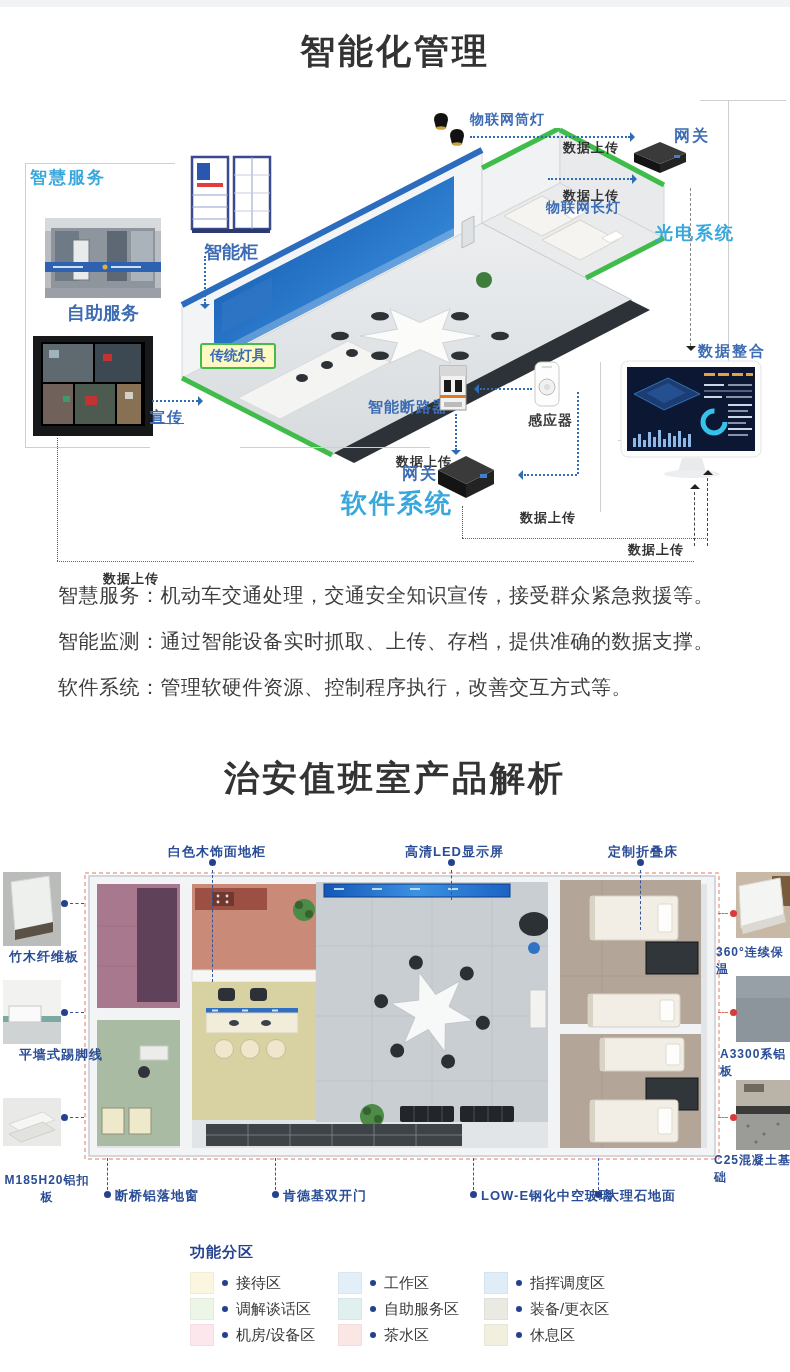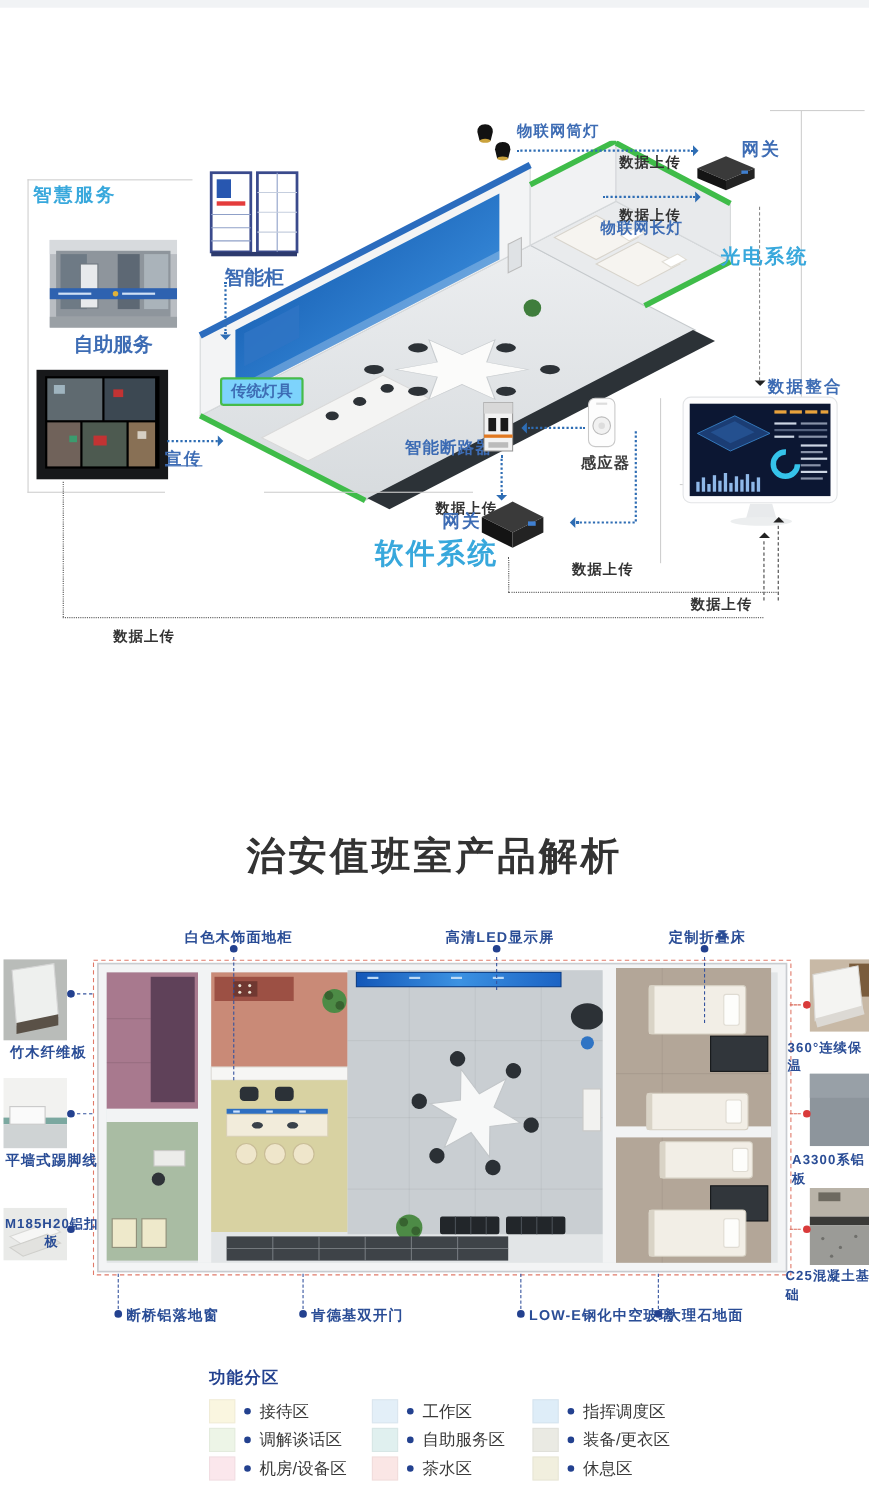--- a/index.html
+++ b/index.html
@@ -24,33 +24,34 @@
   .navdash-h{border-top:1px dashed #35539e;height:0;}
   .reddash-h{border-top:1px dashed #d96a5a;height:0;}
   .ar{width:0;height:0;border:5px solid transparent;position:absolute;}
   .ar.r{border-left-color:var(--c);border-right-width:0;}
   .ar.l{border-right-color:var(--c);border-left-width:0;}
   .ar.d{border-top-color:var(--c);border-bottom-width:0;}
   .ar.u{border-bottom-color:var(--c);border-top-width:0;}
   .caption-blue{font-size:18px;color:#3d6cb4;font-weight:bold;text-align:center;}
   .callout{font-size:13px;color:#2a4d96;font-weight:600;letter-spacing:1px;}
   .para{font-size:20px;color:#3e3e3e;line-height:46px;letter-spacing:0.5px;}
-  .pill{background:#7dd3fc;border:2px solid #46bb4a;border-radius:3px;padding:2px 8px;font-size:14px;}
+  .pill{background:#fef9c3;border:2px solid #46bb4a;border-radius:3px;padding:2px 8px;font-size:14px;}
   .legend-grid{display:grid;grid-template-columns:148px 146px 170px;grid-auto-rows:26px;align-items:center;}
   .legend-item{display:flex;align-items:center;gap:8px;}
   .swatch{width:22px;height:20px;flex:0 0 22px;border:1px solid rgba(0,0,0,0.04);}
   .legend-label{font-size:15px;color:#3a3a3a;display:flex;align-items:center;gap:8px;}
   .bullet{width:6px;height:6px;border-radius:50%;background:#23418f;flex:0 0 6px;}
 </style>
 </head>
 <body>
 
 <div id="page">
   <div class="abs" style="left:0;top:0;width:790px;height:7px;background:#f1f3f5;"></div>
 
+  <div class="abs h1" style="left:0;top:28px;">智能化管理</div>
 
   <svg class="abs" style="left:152px;top:128px;" width="530" height="410" viewBox="0 0 530 410">
     <defs>
       <linearGradient id="scrG" x1="0" y1="0" x2="1" y2="1">
         <stop offset="0" stop-color="#0b4ea2"></stop>
           <stop offset="0.6" stop-color="#2f7fd0"></stop>
           <stop offset="1" stop-color="#5aa6e0"></stop>
       </linearGradient>
       <linearGradient id="flrG" x1="0" y1="0" x2="0" y2="1">
         <stop offset="0" stop-color="#eceef0"></stop>
@@ -261,20 +262,25 @@
   <div class="abs doth" style="left:524px;top:474px;width:53px;"></div>
   <div class="ar l" style="--c:#2e6db4;left:518px;top:470px;"></div>
   <div class="abs du" style="left:520px;top:482px;">数据上传</div>
 
   <div class="abs dotv-k" style="left:57px;top:438px;height:123px;"></div>
   <div class="abs doth-k" style="left:57px;top:561px;width:637px;"></div>
   <div class="abs du" style="left:103px;top:543px;">数据上传</div>
   <div class="abs dotv-k" style="left:462px;top:506px;height:32px;"></div>
   <div class="abs doth-k" style="left:462px;top:538px;width:246px;"></div>
 
+  <div class="abs" style="left:58px;top:572px;width:690px;">
+    <div class="para">智慧服务：机动车交通处理，交通安全知识宣传，接受群众紧急救援等。</div>
+    <div class="para">智能监测：通过智能设备实时抓取、上传、存档，提供准确的数据支撑。</div>
+    <div class="para">软件系统：管理软硬件资源、控制程序执行，改善交互方式等。</div>
+  </div>
 
   <div class="abs h1" style="left:0;top:755px;">治安值班室产品解析</div>
 
   <svg class="abs" style="left:82px;top:866px;" width="640" height="296" viewBox="0 0 640 296">
     <defs>
       <linearGradient id="ledG" x1="0" y1="0" x2="1" y2="0">
         <stop offset="0" stop-color="#1357b8"></stop>
           <stop offset="0.5" stop-color="#3c92e2"></stop>
           <stop offset="1" stop-color="#1b63c4"></stop>
       </linearGradient>
@@ -410,30 +416,30 @@
   <div class="abs callout" style="left:2px;top:948px;width:84px;text-align:center;">竹木纤维板</div>
   <div class="abs navdot" style="left:61px;top:900px;"></div>
   <div class="abs navdash-h" style="left:70px;top:903px;width:14px;"></div>
 
   <svg class="abs" style="left:3px;top:980px;" width="58" height="64" viewBox="0 0 58 64">
     <rect width="58" height="40" fill="#f2f2f0"></rect>
     <rect y="36" width="58" height="6" fill="#7ba8a0"></rect>
     <rect y="42" width="58" height="22" fill="#cfd3d4"></rect>
     <rect x="6" y="26" width="32" height="16" fill="#fafafa" stroke="#c9c9c9"></rect>
   </svg>
-  <div class="abs callout" style="left:2px;top:1046px;width:90px;text-align:center;">平墙式踢脚线</div>
+  <div class="abs callout" style="left:16px;top:1046px;width:90px;text-align:center;">平墙式踢脚线</div>
   <div class="abs navdot" style="left:61px;top:1009px;"></div>
   <div class="abs navdash-h" style="left:70px;top:1012px;width:14px;"></div>
 
   <svg class="abs" style="left:3px;top:1098px;" width="58" height="48" viewBox="0 0 58 48">
     <rect width="58" height="48" fill="#e9eae8"></rect>
     <polygon points="6,26 40,14 52,22 18,34" fill="#f6f6f5" stroke="#d8d8d6"></polygon>
     <polygon points="6,36 40,24 52,32 18,44" fill="#e2e2df" stroke="#cfcfcb"></polygon>
   </svg>
-  <div class="abs callout" style="left:0px;top:1104px;width:94px;text-align:center;font-size:12px;">M185H20铝扣板</div>
+  <div class="abs callout" style="left:0px;top:1172px;width:94px;text-align:center;font-size:12px;">M185H20铝扣板</div>
   <div class="abs navdot" style="left:61px;top:1114px;"></div>
   <div class="abs navdash-h" style="left:70px;top:1117px;width:14px;"></div>
 
   <svg class="abs" style="left:736px;top:872px;" width="54" height="66" viewBox="0 0 54 66">
     <rect width="54" height="66" fill="#c8b9a6"></rect>
     <rect x="36" y="4" width="18" height="30" fill="#7a5c3c"></rect>
     <polygon points="3,14 44,6 48,44 5,56" fill="#f4f4f2" stroke="#d8d6d2"></polygon>
     <polygon points="5,54 48,42 50,50 7,62" fill="#dcd9d4"></polygon>
   </svg>
   <div class="abs callout" style="left:716px;top:944px;width:74px;font-size:12px;">360°连续保温</div>

